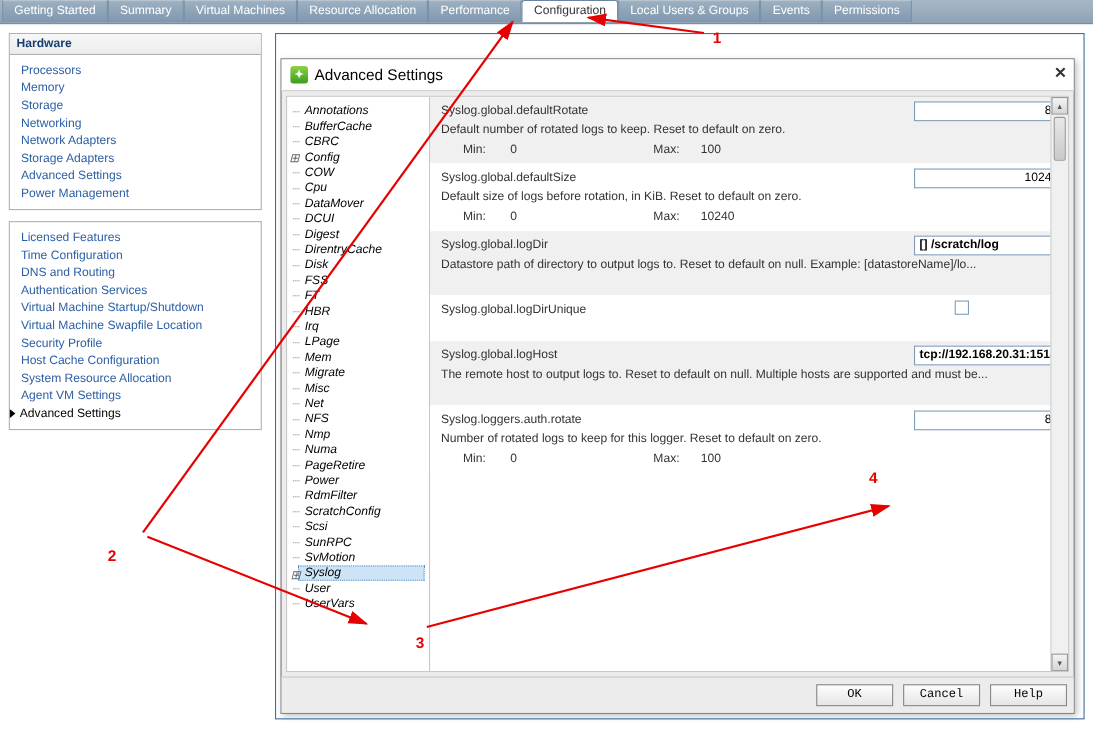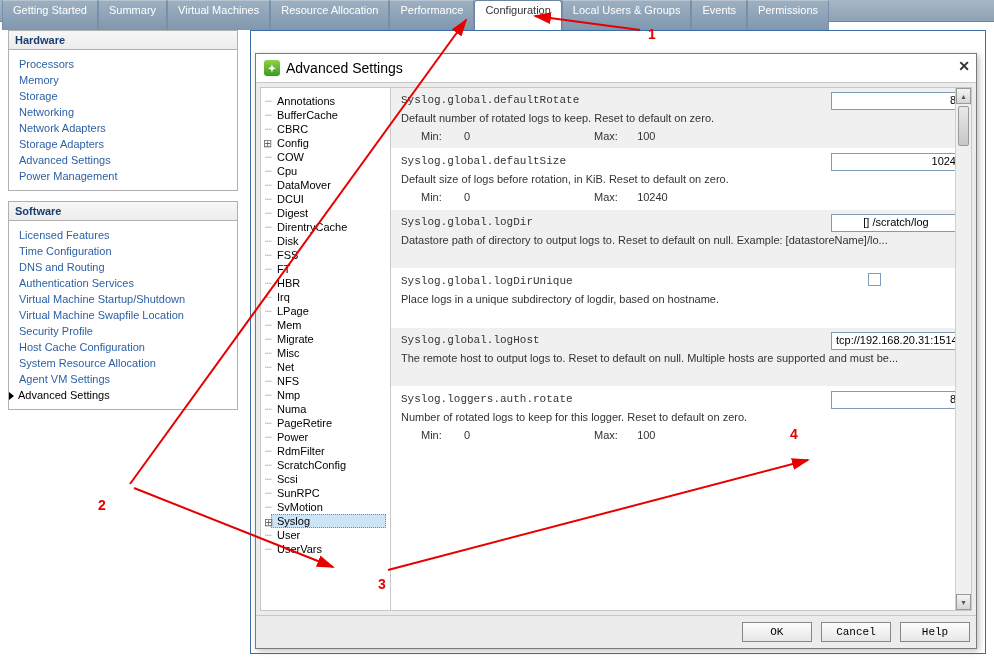--- a/index.html
+++ b/index.html
@@ -1,20 +1,20 @@
 <!DOCTYPE html>
 <html><head>
 <meta charset="utf-8">
 <style>
 * { box-sizing: border-box; margin: 0; padding: 0; font-family: Tahoma, Arial, sans-serif; font-size: 11px; }
 body { width: 994px; height: 664px; background: #fff; position: relative; overflow: hidden; }
 
 
 .tabbar { display: flex; height: 22px; background: linear-gradient(#a8b7c5,#8ea2b4); border-bottom: 1px solid #6c84a0; padding-left: 2px; }
-.tab { padding: 3px 10px 0 10px; margin-right: 0; color: #fff; cursor: pointer; position: relative; height: 30px; }
+.tab { padding: 3px 10px 0 10px; margin-right: 0; color: #fff; cursor: pointer; position: relative; height: 20px; }
 .tab::after { content:""; position:absolute; right:-7px; top:0; width:0; height:0; border-bottom:22px solid transparent; border-left:8px solid transparent; }
 .tab.active { background: #fff; color: #333; border-top:1px solid #6c84a0; border-left:1px solid #6c84a0; border-right:1px solid #6c84a0; border-radius:3px 3px 0 0; z-index:2; }
 .tab:not(.active) { background: linear-gradient(#9db0c1,#8097ae); border-top:1px solid #b6c4d2; border-left:1px solid #7690a9; border-right:1px solid #7690a9; }
 
 
 .container { display:flex; padding: 8px; gap: 12px; height: 640px; }
 .leftcol { width: 230px; }
 .panel { border:1px solid #b0b0b0; margin-bottom: 10px; }
 .panel-header { background: linear-gradient(#f7f7f7,#ececec); border-bottom:1px solid #b0b0b0; padding:3px 6px; font-weight:bold; color:#1a3d70; }
 .panel-body { padding: 6px 10px; }
@@ -25,35 +25,35 @@
 
 .rightcol { flex:1; border:1px solid #3b6ea5; position:relative; background:#fff; }
 .dialog { position:absolute; top:22px; left:4px; right:8px; bottom:4px; border:1px solid #7a7a7a; background:#ececec; box-shadow: 2px 2px 6px rgba(0,0,0,0.25); display:flex; flex-direction:column; }
 .dialog-header { background:#fff; padding:6px 8px; font-size:13px; display:flex; align-items:center; position:relative; border-bottom:1px solid #c8c8c8;}
 .dialog-header .title { font-size:14px; }
 .dialog-header .close { position:absolute; right:6px; top:4px; font-size:14px; font-weight:bold; cursor:pointer; color:#333;}
 .dialog-header .icon { width:16px; height:16px; background: linear-gradient(#8fd247,#3b9b1f); border-radius:3px; margin-right:6px; display:inline-flex; align-items:center; justify-content:center; color:#fff; font-weight:bold; font-size:10px; }
 
 .dialog-body { flex:1; display:flex; background:#fff; margin:4px; border:1px solid #c8c8c8; overflow:hidden; }
 .tree { width:130px; border-right:1px solid #c8c8c8; padding:6px 4px 6px 10px; overflow:auto; font-size:11px; color:#000;}
-.tree-item { padding:1px 2px 1px 12px; white-space:nowrap; cursor:pointer; position:relative; text-indent:-6px; }
+.tree-item { padding:1px 2px 1px 12px; white-space:nowrap; cursor:pointer; position:relative; text-indent:-6px;font-style:italic; }
 .tree-item::before { content:"┈"; color:#999; position:absolute; left:0; top:1px; }
 .tree-item.hasplus::before { content:"⊞"; color:#666; left:-2px; }
 .tree-item.sel { background:#cde4f7; border:1px dotted #5a8fc9; padding:0 4px 0 11px; }
 
 .settings { flex:1; overflow:auto; position:relative; }
 .settings-inner { min-height: 620px; }
 .setting { padding: 6px 10px; background:#f0f0f0; border-bottom:1px solid #fff; position:relative; }
 .setting.alt { background:#fff; }
-.setting-name { color:#333;font-family:Liberation Mono, monospace; }
+.setting-name { color:#333; }
 .setting-desc { color:#333; margin-top:6px; font-size:11px; }
 .setting-minmax { margin-top:6px; color:#333; }
 .setting-minmax span { display:inline-block;padding-left:20px; }
 .setting .input { position:absolute; right:10px; top:4px; width:130px; height:18px; border:1px solid #7f9db9; background:#fff; text-align:right; padding:1px 4px; font-size:11px; }
-.setting .input.left { text-align:center; }
+.setting .input.left { text-align:left;font-weight:bold; }
 .setting .chk { position:absolute; right:90px; top:4px; width:13px; height:13px; border:1px solid #7f9db9; background:#fff; }
 
 .scroll-track { position:absolute; right:0; top:0; bottom:0; width:16px; background:#f0f0f0; border-left:1px solid #d0d0d0;}
 .scroll-thumb { position:absolute; left:2px; right:2px; top:18px; height:40px; background:linear-gradient(#e8e8e8,#c8c8c8); border:1px solid #999; border-radius:2px;}
 .scroll-btn { position:absolute; left:0; right:0; height:16px; background:linear-gradient(#f4f4f4,#d6d6d6); border:1px solid #999; display:flex; align-items:center; justify-content:center; font-size:8px; color:#555;}
 
 .dialog-buttons { padding:6px; text-align:right; background:#ececec; border-top:1px solid #c8c8c8;}
 .btn { display:inline-block; min-width:70px; padding:3px 12px; background:linear-gradient(#fdfdfd,#e6e6e6); border:1px solid #888; margin-left:6px; cursor:pointer; text-align:center;font-family:Liberation Mono, monospace; }
 
 
@@ -85,21 +85,20 @@
           <span class="link">Memory</span>
           <span class="link">Storage</span>
           <span class="link">Networking</span>
           <span class="link">Network Adapters</span>
           <span class="link">Storage Adapters</span>
           <span class="link">Advanced Settings</span>
           <span class="link">Power Management</span>
         </div>
     </div>
     <div class="panel">
-      <div class="panel-header">Software</div>
       <div class="panel-body" id="sw-body">
           <span class="link">Licensed Features</span>
           <span class="link">Time Configuration</span>
           <span class="link">DNS and Routing</span>
           <span class="link">Authentication Services</span>
           <span class="link">Virtual Machine Startup/Shutdown</span>
           <span class="link">Virtual Machine Swapfile Location</span>
           <span class="link">Security Profile</span>
           <span class="link">Host Cache Configuration</span>
           <span class="link">System Resource Allocation</span>
@@ -167,21 +166,20 @@
                 <div class="setting-minmax"><span style="width:40px">Min:</span> <span style="width:130px">0</span><span style="width:40px">Max:</span> <span>10240</span></div>
               </div>
               <div class="setting" style="padding-bottom: 22px;">
                 <div class="setting-name">Syslog.global.logDir</div>
                 <div class="input left">[] /scratch/log</div>
                 <div class="setting-desc">Datastore path of directory to output logs to. Reset to default on null. Example: [datastoreName]/lo...</div>
               </div>
               <div class="setting alt" style="padding-bottom: 22px;">
                 <div class="setting-name">Syslog.global.logDirUnique</div>
                 <div class="chk"></div>
-                <div class="setting-desc">Place logs in a unique subdirectory of logdir, based on hostname.</div>
               </div>
               <div class="setting" style="padding-bottom: 22px;">
                 <div class="setting-name">Syslog.global.logHost</div>
                 <div class="input left">tcp://192.168.20.31:1514</div>
                 <div class="setting-desc">The remote host to output logs to. Reset to default on null. Multiple hosts are supported and must be...</div>
               </div>
               <div class="setting alt">
                 <div class="setting-name">Syslog.loggers.auth.rotate</div>
                 <div class="input">8</div>
                 <div class="setting-desc">Number of rotated logs to keep for this logger. Reset to default on zero.</div>

